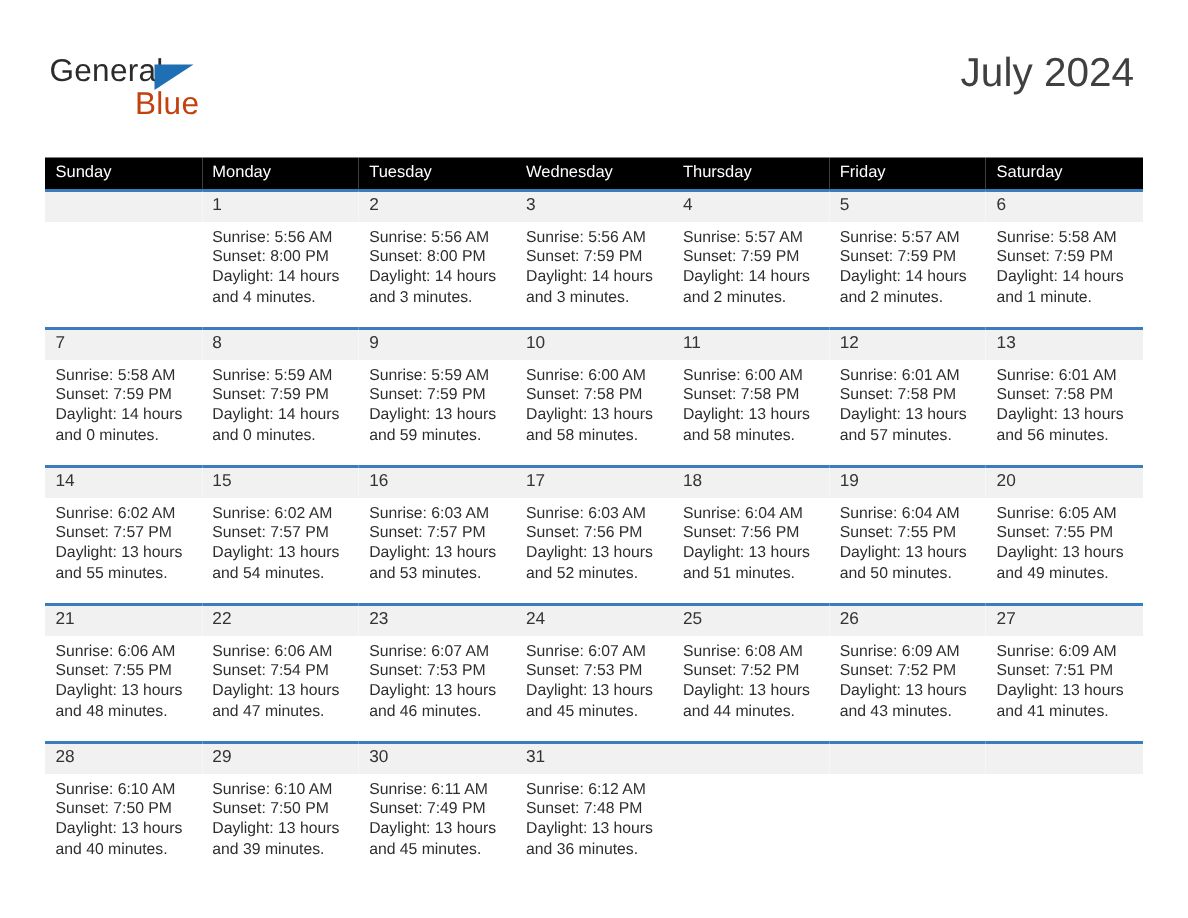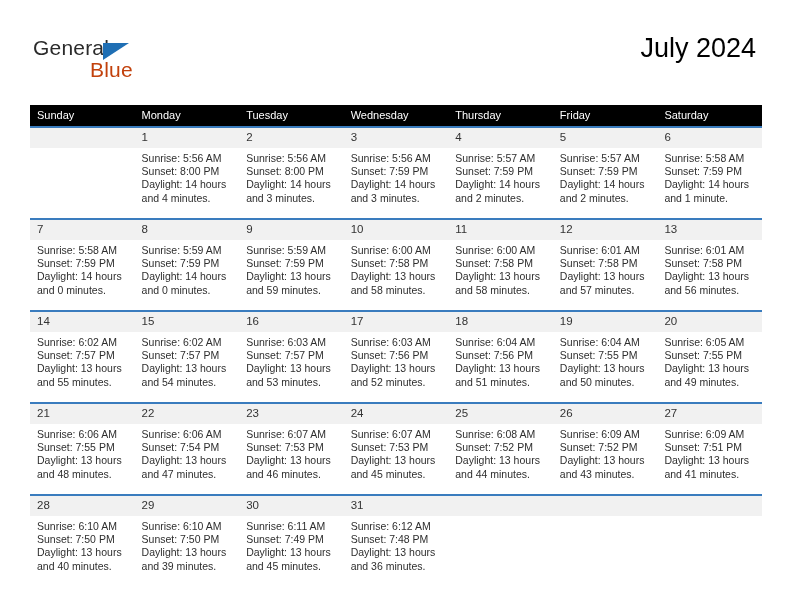--- a/index.html
+++ b/index.html
@@ -60,21 +60,21 @@
     top: 22px;
     font-size: 21px;
     letter-spacing: 0.2px;
     color: #c2410c;
   }
   .title {
     position: absolute;
     right: 36px;
     top: 33px;
     font-size: 27px;
-    color: #000000;
+    color: #404040;
     text-align: right;
     white-space: nowrap;
   }
   .subtitle {
     position: absolute;
     right: 36px;
     top: 79px;
     font-size: 13px;
     color: #333333;
     text-align: right;

